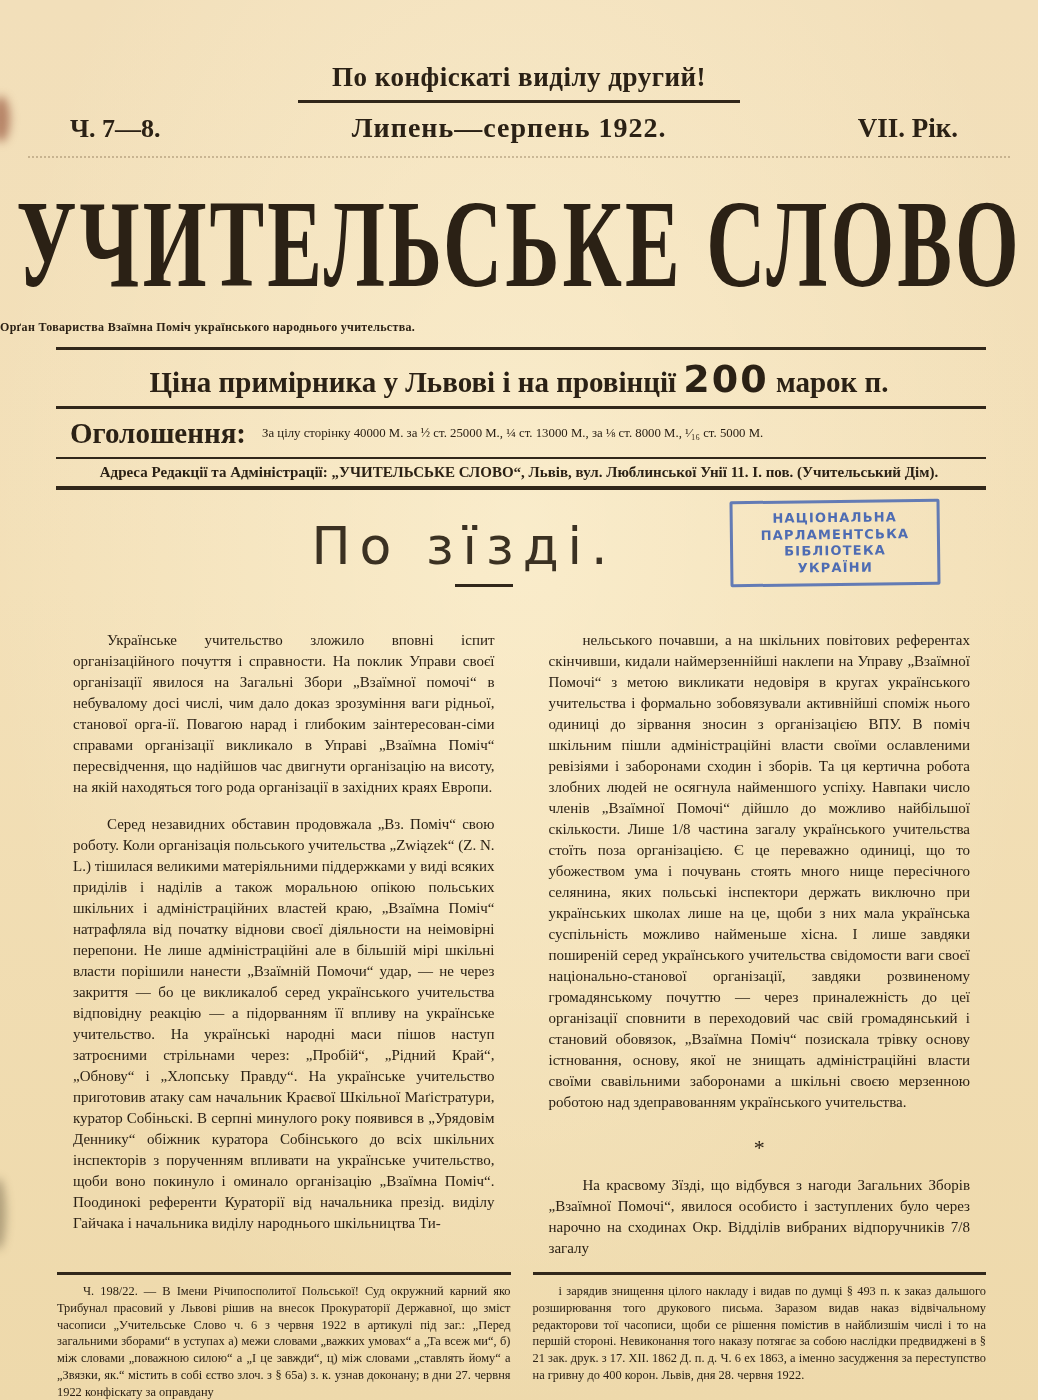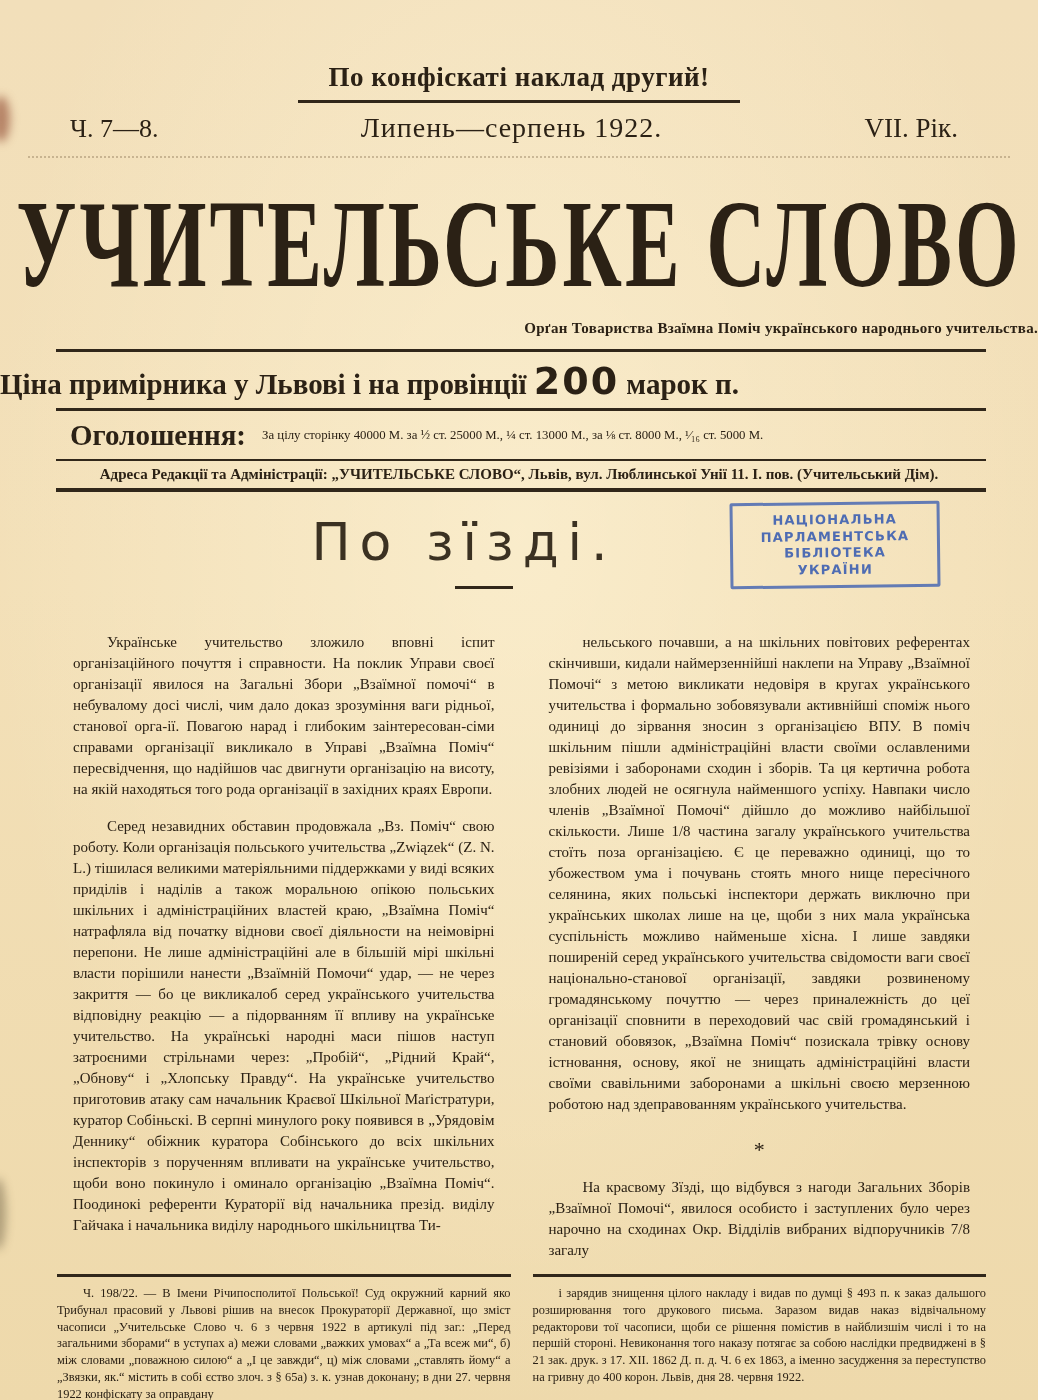--- a/index.html
+++ b/index.html
@@ -10,44 +10,44 @@
       linear-gradient(180deg,#f2dfba 0%,#f3e0b8 42%,#eed9ab 100%);
     color:#2b2115;
     font-family:"Liberation Serif","DejaVu Serif",serif;
   }
   .smudge{position:absolute;border-radius:50%;filter:blur(5px);}
   .s1{left:-8px;top:96px;width:18px;height:46px;background:rgba(122,40,20,.5);}
   .s2{left:-10px;top:1178px;width:16px;height:72px;background:rgba(45,33,16,.32);}
 
   .confiscation{padding-top:62px;text-align:center;font-size:27px;font-weight:bold;letter-spacing:.5px;}
   .confiscation-rule{width:442px;height:3px;background:#31271a;margin:7px auto 9px;}
-  .issue-row{display:flex;justify-content:space-between;align-items:baseline;padding:0 80px 0 70px;font-weight:normal;text-align:right;}
+  .issue-row{display:flex;justify-content:space-between;align-items:baseline;padding:0 80px 0 70px;font-weight:bold;text-align:right;}
   .issue-no{font-size:26px;}
   .issue-date{font-size:28px;letter-spacing:1px;}
   .issue-vol{font-size:27px;}
   .ghost-line{margin:12px 28px 0;border-top:2px dotted rgba(88,66,36,.28);}
 
   .masthead{height:150px;display:flex;align-items:center;justify-content:center;margin-top:12px;}
   .masthead span{font-weight:bold;font-size:82px;letter-spacing:3px;transform:scaleY(1.52);white-space:nowrap;}
-  .subtitle{text-align:right;font-weight:bold;font-size:15px;letter-spacing:.3px;}
+  .subtitle{text-align:left;font-weight:bold;font-size:12px;letter-spacing:.3px;}
 
   .rule{margin-left:56px;margin-right:52px;background:#31271a;}
   .r1{height:3px;margin-top:12px;}
-  .price{text-align:left;font-weight:bold;font-size:29px;padding:7px 0 5px;}
+  .price{text-align:center;font-weight:bold;font-size:29px;padding:7px 0 5px;}
   .price .num{font-family:"DejaVu Sans",sans-serif;font-size:38px;letter-spacing:2px;}
   .r2{height:3px;}
   .ads{display:flex;align-items:center;gap:16px;padding:8px 71px 7px 70px;}
   .ads-label{font-size:29px;font-weight:bold;white-space:nowrap;}
   .ads-lines{font-size:12.8px;font-weight:normal;line-height:17px;flex:1;}
   .r3{height:2px;}
   .address{text-align:center;font-weight:bold;font-size:15px;padding:5px 6px;}
   .r4{height:4px;}
 
   .headline-row{position:relative;height:122px;}
-  .headline{margin:4px;position:absolute;top:16px;left:0;right:110px;text-align:center;
+  .headline{margin:10px;position:absolute;top:16px;left:0;right:110px;text-align:center;
     font-family:"DejaVu Sans",sans-serif;font-weight:normal;font-size:52px;letter-spacing:9px;color:#3b3122;}
   .headline-dash{position:absolute;left:455px;top:94px;width:58px;height:3px;background:#31271a;}
   .stamp{position:absolute;right:98px;top:10px;width:196px;border:3px solid rgba(78,108,179,.88);
     color:#4e6cb3;text-align:center;padding:7px 4px;font-family:"DejaVu Sans",sans-serif;font-weight:bold;
     font-size:13px;line-height:16.5px;letter-spacing:1.2px;transform:rotate(-.7deg);border-radius:2px;}
 
   .columns{display:flex;gap:22px;padding:0 52px 0 57px;margin-top:2px;}
   .col{flex:1;min-width:0;}
   .col-body{height:646px;overflow:hidden;}
   p.body{margin:16px;font-size:15px;line-height:21px;text-align:justify;text-indent:34px;}
@@ -56,21 +56,21 @@
 </style>
 </head>
 <body>
 
 <div class="page">
 
   <div class="smudge s1"></div>
   <div class="smudge s2"></div>
 
   <header>
-    <div class="confiscation">По конфіскаті наклад другий!</div>
+    <div class="confiscation">По конфіскаті виділу другий!</div>
     <div class="confiscation-rule"></div>
     <div class="issue-row">
       <span class="issue-no">Ч. 7—8.</span>
       <span class="issue-date">Липень—серпень 1922.</span>
       <span class="issue-vol">VII. Рік.</span>
     </div>
     <div class="ghost-line"></div>
     <div class="masthead">
       <span>УЧИТЕЛЬСЬКЕ СЛОВО</span>
     </div>

